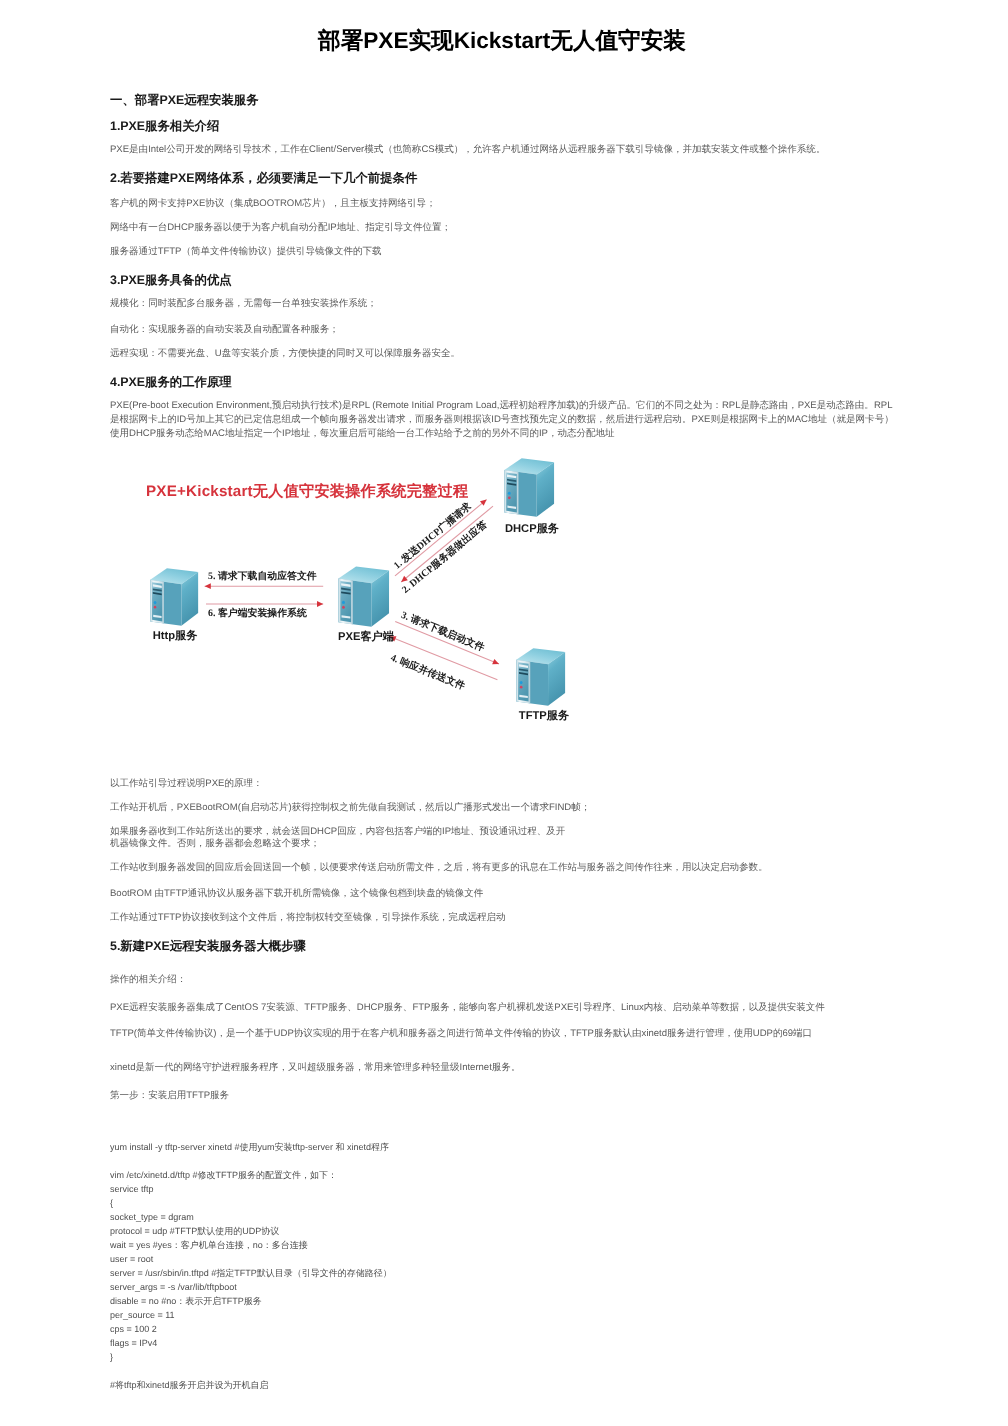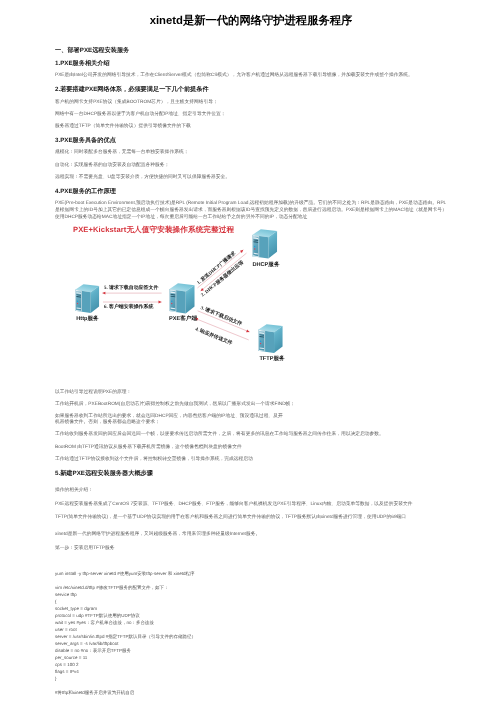--- a/index.html
+++ b/index.html
@@ -11,35 +11,35 @@
   .doc-title{text-align:center;font-size:11.3px;font-weight:bold;color:#000;
              margin:14px 0 0 0;line-height:14px;padding-bottom:17.3px;}
   .h2{font-size:6.2px;font-weight:bold;color:#1a1a1a;margin:0;line-height:12.5px;}
   .h3{font-size:6.2px;font-weight:bold;color:#1a1a1a;margin:0;line-height:12.5px;}
   .p{font-size:4.78px;line-height:6.6px;color:#5a5a5a;margin:5.5px 0 0 0;}
   .h3+.p,.h2+.p{margin-top:2.6px;}
   .p+.h3,.p+.h2{margin-top:5.0px;}
   .code{font-size:4.5px;line-height:7.0px;color:#4d4d4d;white-space:pre-wrap;margin-top:17.8px;}
   .fig{margin:0;position:relative;height:163px;}
   .fig-inner{position:absolute;left:-55px;top:0;width:504px;height:155px;}
-  .fig-title{position:absolute;left:73px;top:4px;font-size:7.6px;font-weight:bold;
+  .fig-title{position:absolute;left:73px;top:20px;font-size:7.6px;font-weight:bold;
              color:#d6333c;letter-spacing:0.1px;white-space:nowrap;}
   .fig-svg{position:absolute;left:0;top:0;}
   .p.wide{margin-top:7.1px;}
   .p.wide2{margin-top:9.8px;}
   .p.step{margin-top:7.8px;}
   .nlabel{font-size:5.6px;font-weight:bold;fill:#1a1a1a;font-family:"Liberation Sans",sans-serif;}
   .alabel{font-size:4.95px;fill:#1c1c1c;font-family:"Liberation Serif",serif;font-weight:bold;}
 </style>
 </head>
 <body>
 
 <div class="page">
   <div class="col">
-    <div class="doc-title">xinetd是新一代的网络守护进程服务程序</div>
+    <div class="doc-title">部署PXE实现Kickstart无人值守安装</div>
     <div id="body1">
         <div class="h2">一、部署PXE远程安装服务</div>
         <div class="h3">1.PXE服务相关介绍</div>
         <div class="p">PXE是由Intel公司开发的网络引导技术，工作在Client/Server模式（也简称CS模式），允许客户机通过网络从远程服务器下载引导镜像，并加载安装文件或整个操作系统。</div>
         <div class="h3">2.若要搭建PXE网络体系，必须要满足一下几个前提条件</div>
         <div class="p">客户机的网卡支持PXE协议（集成BOOTROM芯片），且主板支持网络引导；</div>
         <div class="p">网络中有一台DHCP服务器以便于为客户机自动分配IP地址、指定引导文件位置；</div>
         <div class="p">服务器通过TFTP（简单文件传输协议）提供引导镜像文件的下载</div>
         <div class="h3">3.PXE服务具备的优点</div>
         <div class="p">规模化：同时装配多台服务器，无需每一台单独安装操作系统；</div>

